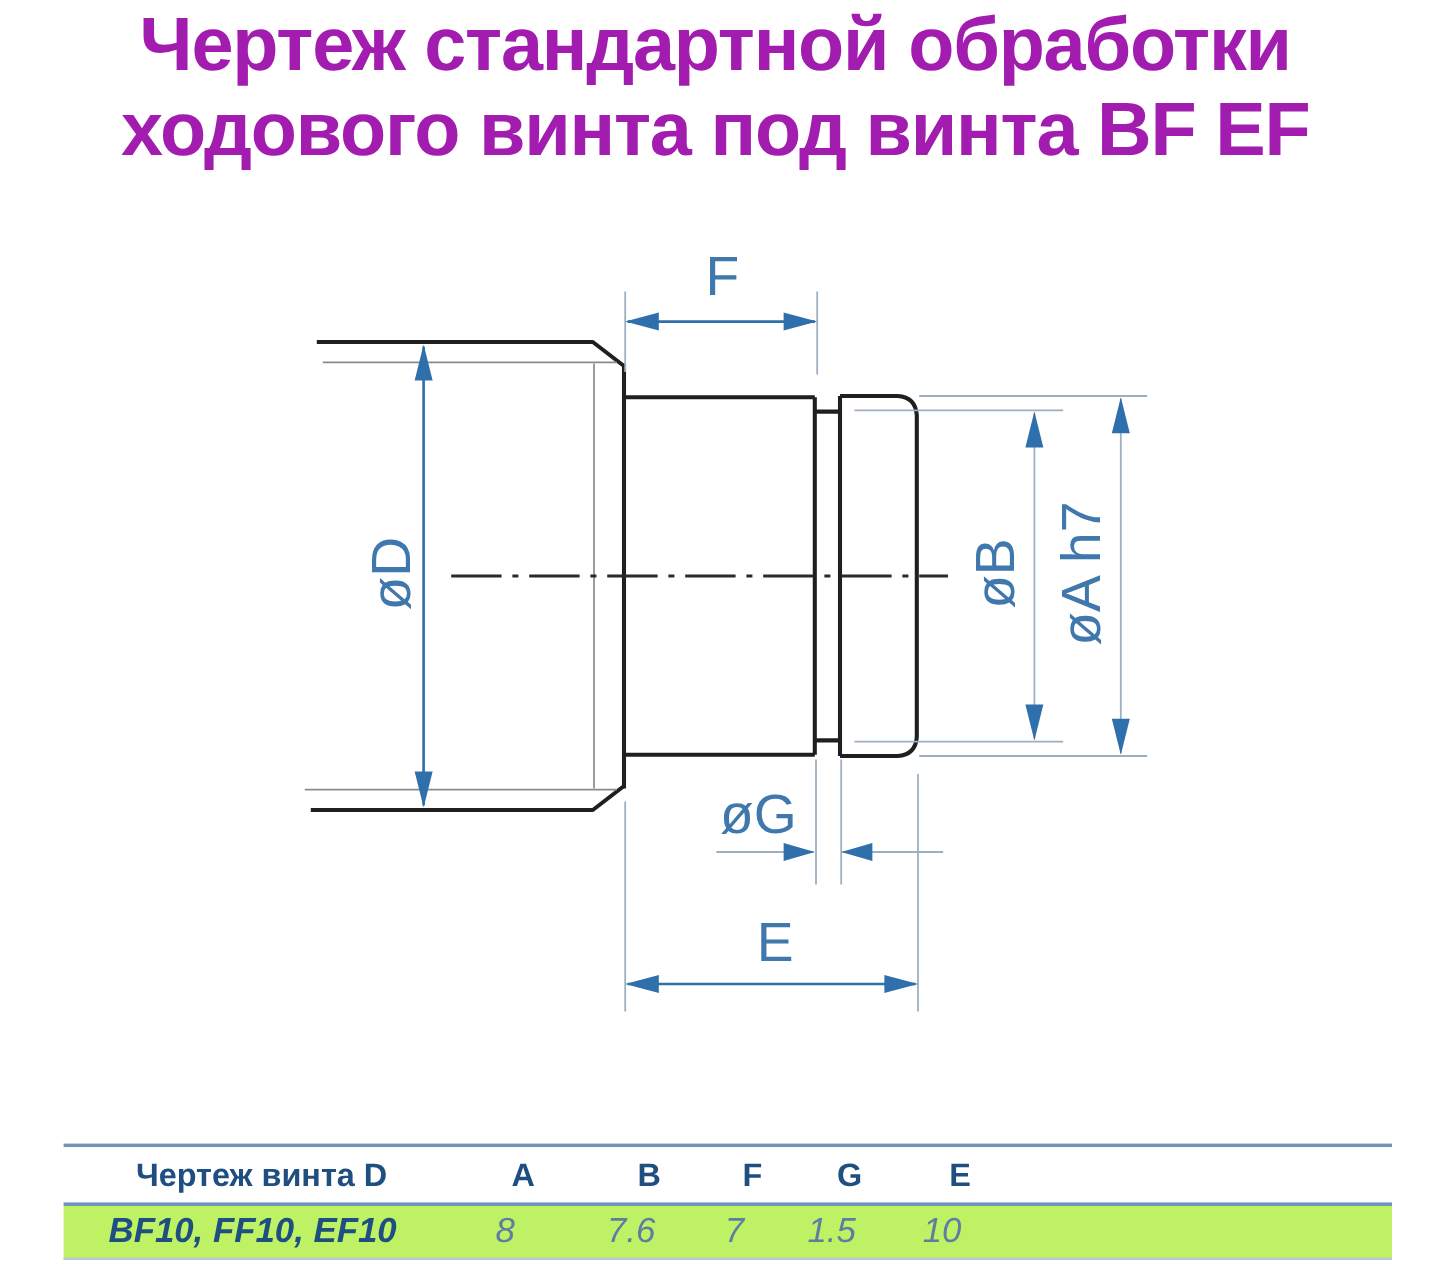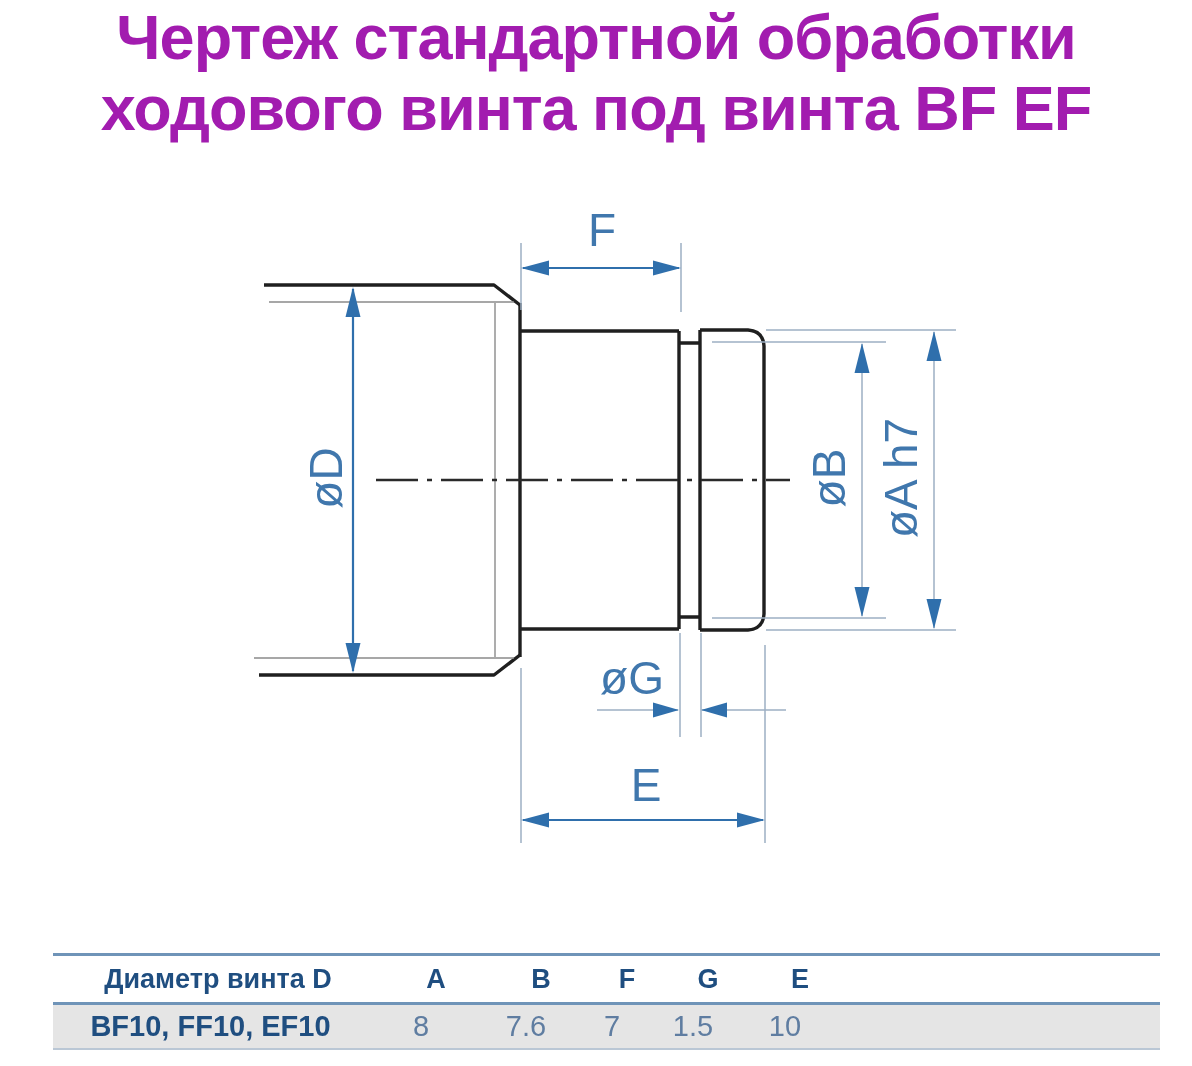--- a/index.html
+++ b/index.html
@@ -23,21 +23,21 @@
   .arrowhead{fill:#2f6fac;stroke:none;}
   .dimlabel{
     fill:#4077ad;font-family:"Liberation Sans",sans-serif;
     font-size:46px;font-weight:400;
   }
   
   .spec-table{position:absolute;left:53px;top:953px;width:1107px;}
   .t-line{height:3px;background:#6f94b8;}
   .t-row{display:flex;align-items:center;}
   .t-head{height:46px;background:#ffffff;}
-  .t-data{height:43px;background:#e5e5e5;border-bottom:2px solid #bac7d5;}
+  .t-data{height:43px;background:#bef264;border-bottom:2px solid #bac7d5;font-style:italic;}
   .t-cell{text-align:center;overflow:hidden;white-space:nowrap;}
   .t-head .t-cell{font-weight:700;font-size:27px;color:#1f4e80;}
   .t-data .t-cell{font-weight:400;font-size:29px;color:#5f7da1;}
   .t-data .t-cell.model{font-weight:700;color:#1f4e80;}
   .c0{width:315px;} .c1{width:330px;} .c2{width:106px;} .c3{width:104px;}
   .c4{width:68px;}  .c5{width:94px;}  .c6{width:90px;}
 </style>
 </head>
 <body>
 
@@ -113,21 +113,21 @@
     <text class="dimlabel" transform="translate(845,478) rotate(-90)" text-anchor="middle">øB</text>
     <text class="dimlabel" transform="translate(917,478) rotate(-90)" text-anchor="middle">øA h7</text>
     <text class="dimlabel" x="632" y="694" text-anchor="middle">øG</text>
     <text class="dimlabel" x="646" y="801" text-anchor="middle">E</text>
   </g>
 </svg>
 
 <div class="spec-table">
   <div class="t-line"></div>
   <div class="t-row t-head">
-    <div class="t-cell c1">Диаметр винта D</div>
+    <div class="t-cell c1">Чертеж винта D</div>
     <div class="t-cell c2">A</div>
     <div class="t-cell c3">B</div>
     <div class="t-cell c4">F</div>
     <div class="t-cell c5">G</div>
     <div class="t-cell c6">E</div>
   </div>
   <div class="t-line"></div>
   <div class="t-row t-data">
     <div class="t-cell c0 model">BF10, FF10, EF10</div>
     <div class="t-cell c2">8</div>

